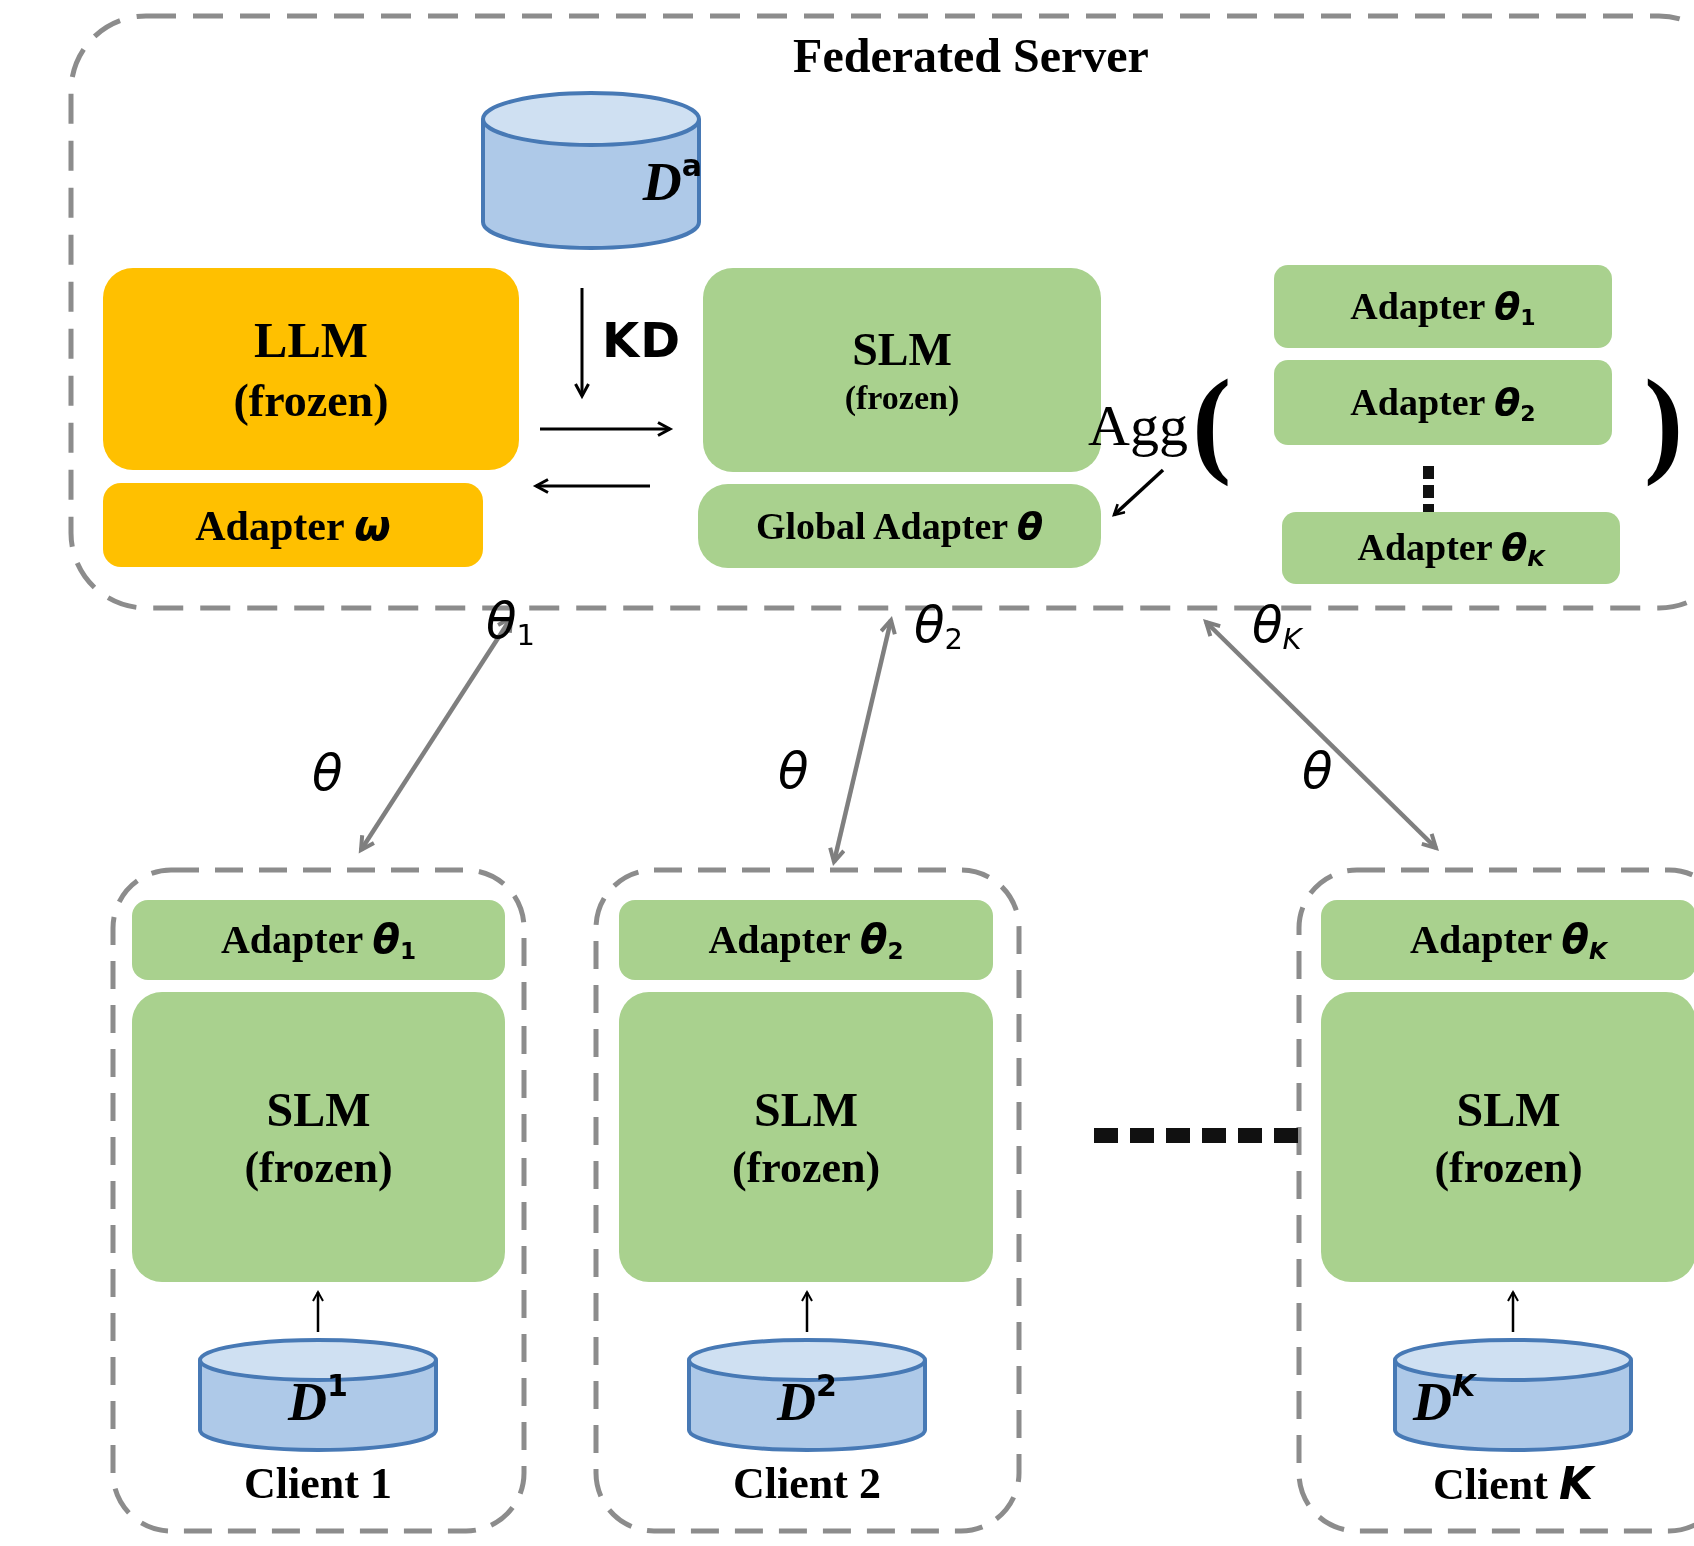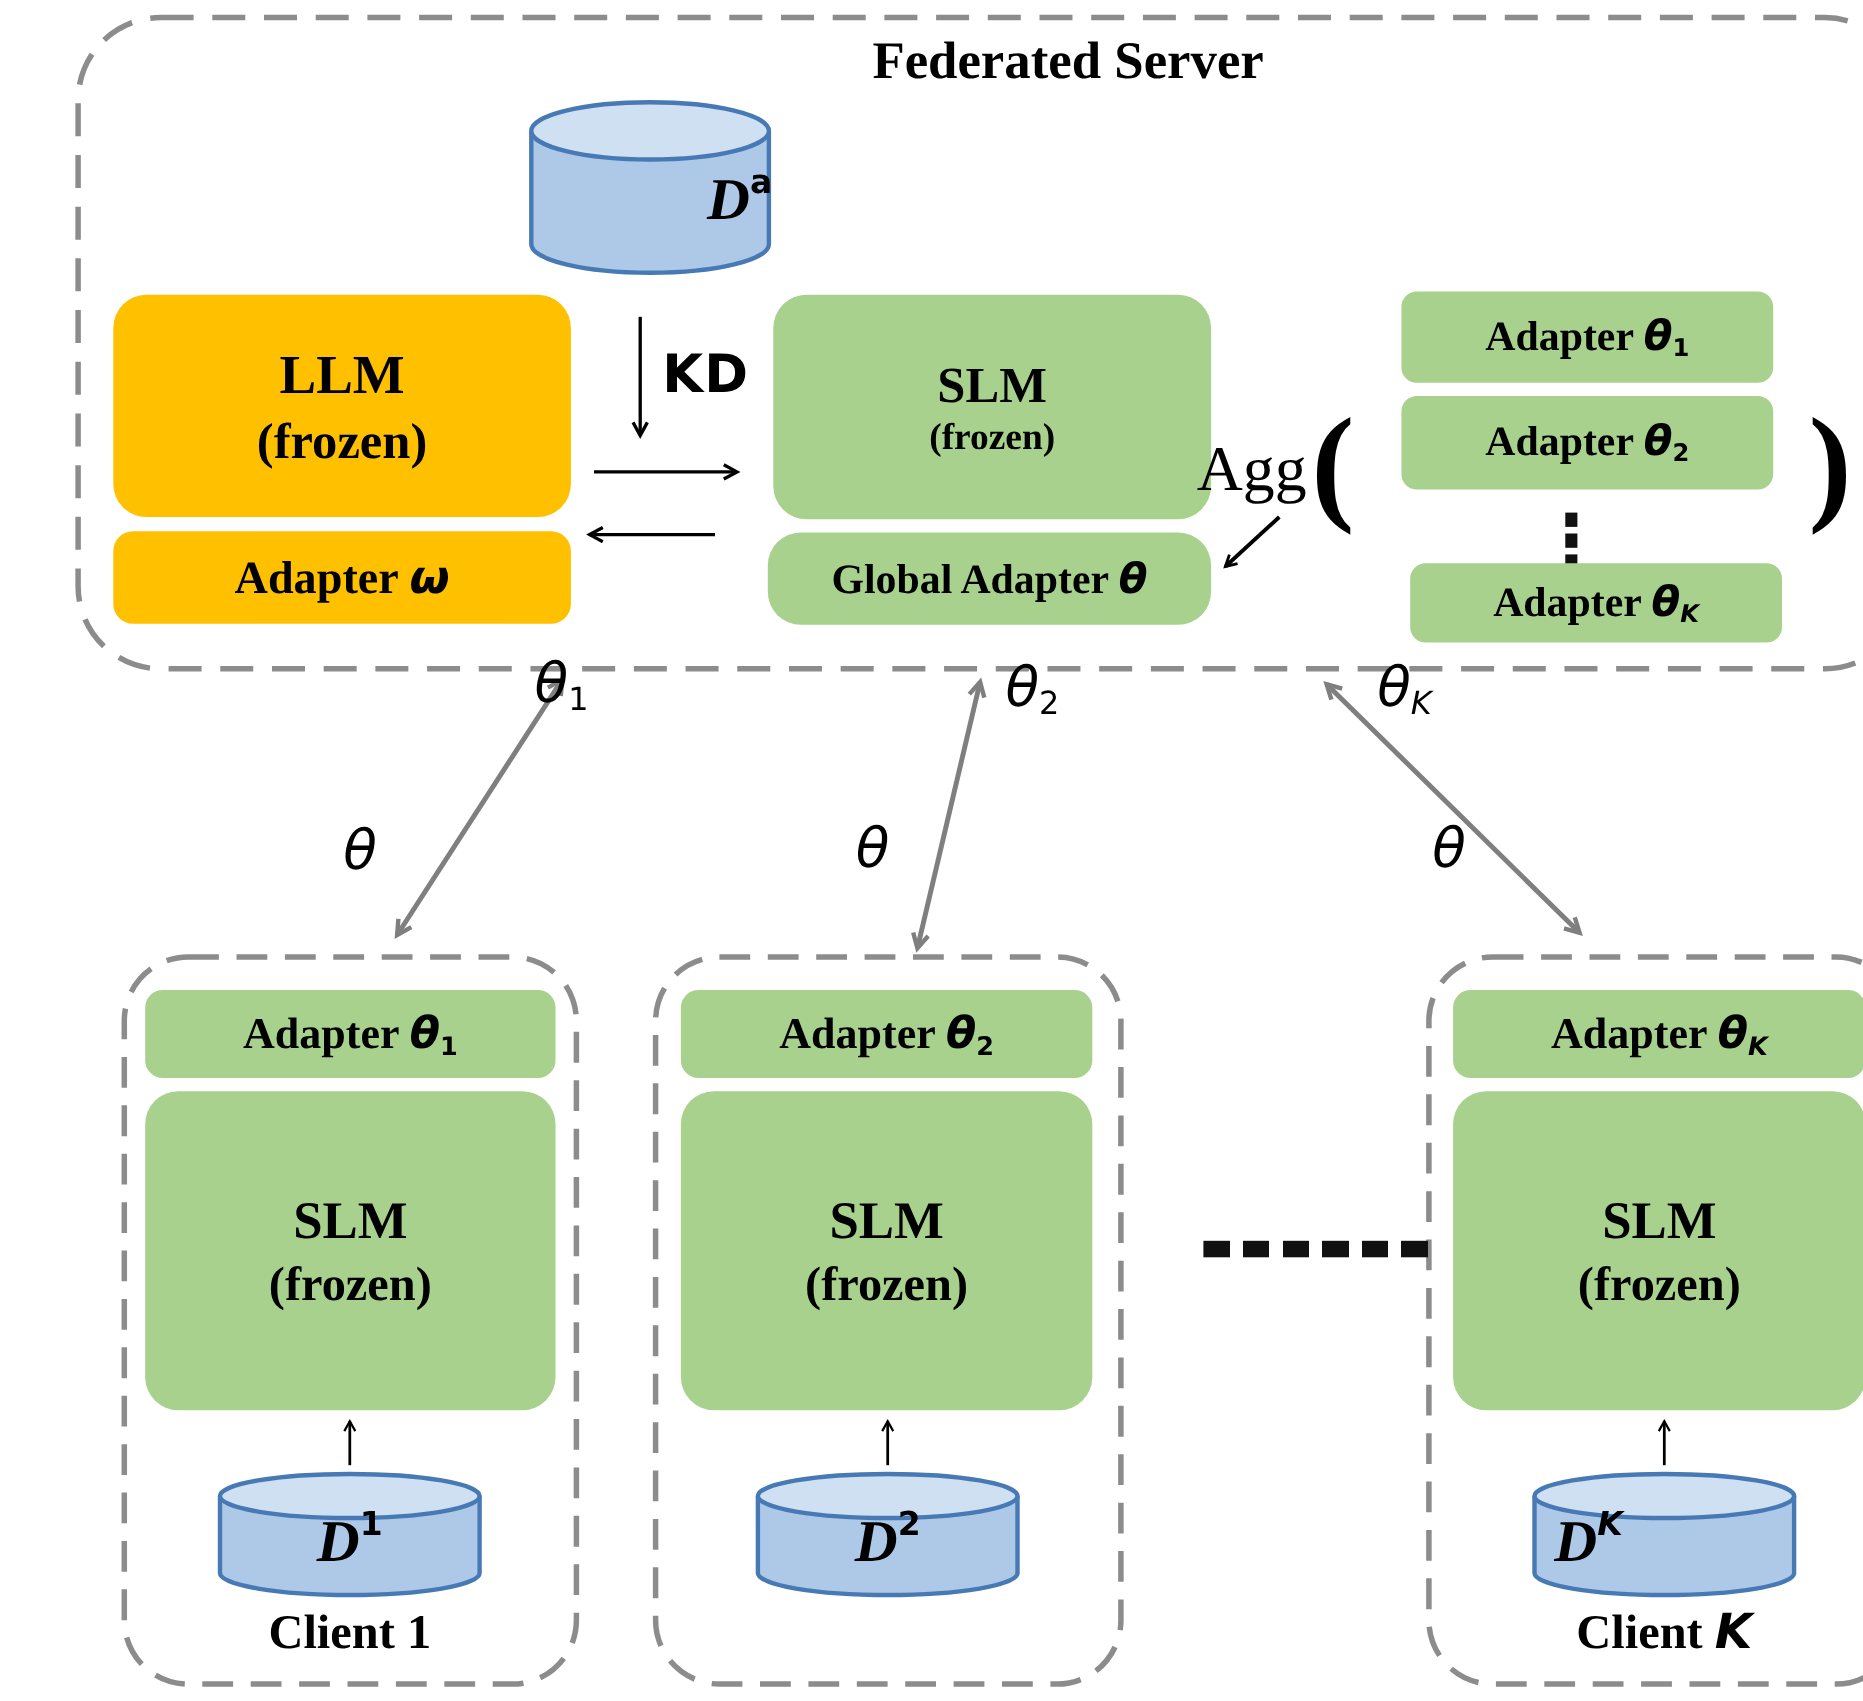--- a/index.html
+++ b/index.html
@@ -99,21 +99,21 @@
 
   <div class="abs" style="left:456px;top:148px;width:200px;text-align:right;">
     <span class="dsym">D</span><span class="dsup">a</span>
   </div>
 
   <div class="box orange" style="left:57px;top:268px;width:416px;height:202px;border-radius:30px;">
     <div class="big1">LLM</div>
     <div class="big2">(frozen)</div>
   </div>
 
-  <div class="box orange" style="left:57px;top:483px;width:416px;height:84px;border-radius:18px;">
+  <div class="box orange" style="left:57px;top:483px;width:380px;height:84px;border-radius:18px;">
     <div class="adlabel" style="font-size:42px;">
       <span>Adapter </span><span class="greek" style="font-weight:bold;">ω</span>
     </div>
   </div>
 
   <div class="abs kd" style="left:556px;top:312px;">KD</div>
 
   <div class="box green" style="left:657px;top:268px;width:398px;height:204px;border-radius:30px;">
     <div class="big2">SLM</div>
     <div class="small2">(frozen)</div>
@@ -193,20 +193,23 @@
       <span>Adapter </span><span class="greek">θ</span><span class="sub">2</span>
     </div>
   </div>
   <div class="box green" style="left:573px;top:992px;width:374px;height:290px;border-radius:30px;">
     <div class="big1" style="font-size:48px;">SLM</div>
     <div class="big2" style="font-size:44px;">(frozen)</div>
   </div>
   <div class="abs" style="left:661px;top:1368px;width:200px;text-align:center;">
     <span class="dsym">D</span><span class="dsup">2</span>
   </div>
+  <div class="abs clientname" style="left:611px;top:1458px;width:300px;text-align:center;">
+    <span>Client </span><span>2</span>
+  </div>
 
   <div id="hdots"></div>
 
   <div class="box green" style="left:1275px;top:900px;width:375px;height:80px;border-radius:16px;">
     <div class="adlabel">
       <span>Adapter </span><span class="greek">θ</span><span class="sub it">K</span>
     </div>
   </div>
   <div class="box green" style="left:1275px;top:992px;width:375px;height:290px;border-radius:30px;">
     <div class="big1" style="font-size:48px;">SLM</div>

